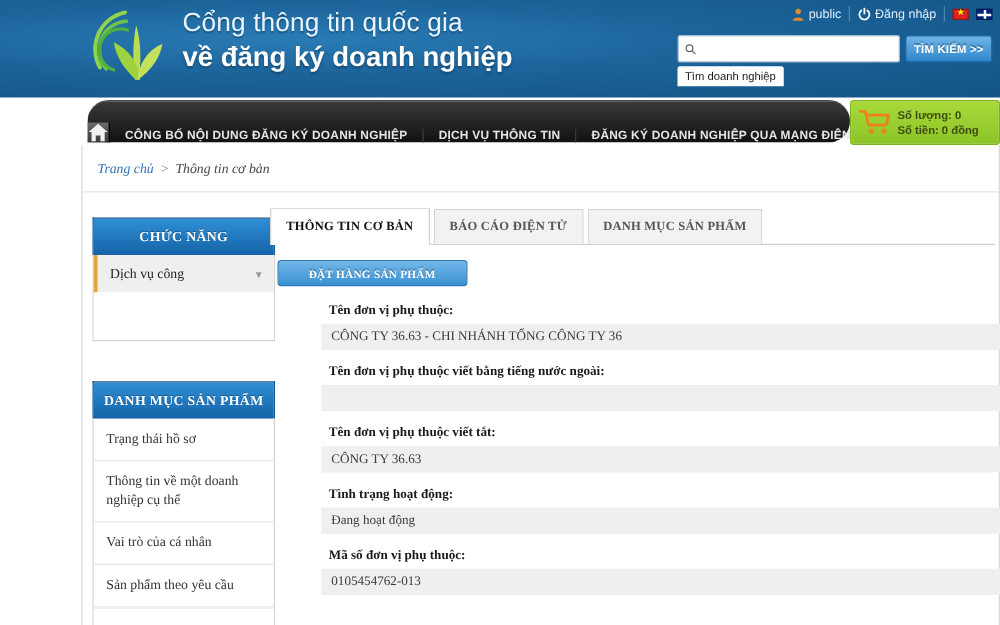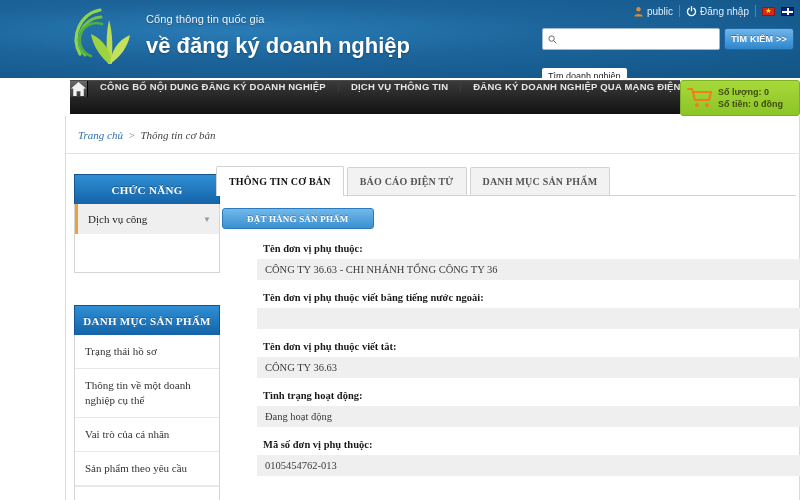--- a/index.html
+++ b/index.html
@@ -18,21 +18,21 @@
     overflow: hidden;
   }
   .header-inner { position: relative; width: 800px; height: 78px; }
 
   
   .logo { position:absolute; left:70px; top:6px; width:74px; height:68px; }
   .logo svg { display:block; }
 
   .brand { position:absolute; left:146px; top:8px; }
   .brand-line1 {
-    color:#eaf4ff; font-size:11px; letter-spacing:.1px; line-height:22px;
+    color:#eaf4ff; font-size:21px; letter-spacing:.1px; line-height:22px;
     text-shadow:0 1px 1px rgba(0,0,0,.25);
   }
   .brand-line2 {
     color:#ffffff; font-size:22px; font-weight:bold; line-height:28px; margin-top:2px;
     text-shadow:0 1px 2px rgba(0,0,0,.3);
   }
 
   
   .userbar {
     position:absolute; right:6px; top:2px; height:18px;
@@ -69,33 +69,34 @@
     color:#333; background:transparent;
   }
   .mag { width:9px; height:9px; flex:0 0 auto; }
   .btn-search {
     width:70px; height:22px; border:1px solid #1f68a8; border-radius:3px;
     background:linear-gradient(#6fb6e8,#2f86cc);
     color:#fff; font-size:9px; font-weight:bold; letter-spacing:.2px;
     display:flex; align-items:center; justify-content:center; cursor:pointer;
     text-shadow:0 -1px 0 rgba(0,0,0,.3);
   }
-  .searchtabs { display:flex; margin-top:18px;text-align:center; }
+  .searchtabs { display:flex; margin-top:3px;text-align:center; }
   .stab {
     font-size:9px; padding:3px 6px; color:#cfe3f5; cursor:pointer;
     background:rgba(255,255,255,.10); border-radius:2px 2px 0 0;
   }
   .stab.active { background:#ffffff; color:#1a1a1a; }
 
   
   .nav {
     position:absolute; left:70px; top:80px; width:610px; height:34px;
     background:linear-gradient(#3a3a3a,#111);
-    display:flex; align-items:flex-start;
+    display:flex; align-items:flex-end;
     border-top:1px solid #4a4a4a;
+    border-radius:17px;
   }
   .nav-home {
     width:42px; display:flex; align-items:center; justify-content:center;
     background:linear-gradient(#6a6a6a,#3a3a3a);
     border-right:1px solid #000;
   }
   .nav-item {
     display:flex; align-items:center; padding:0 12px;
     color:#e6e6e6; font-size:9.5px; font-weight:bold; letter-spacing:.2px;
     border-right:1px solid #3b3b3b; cursor:pointer; white-space:nowrap;

